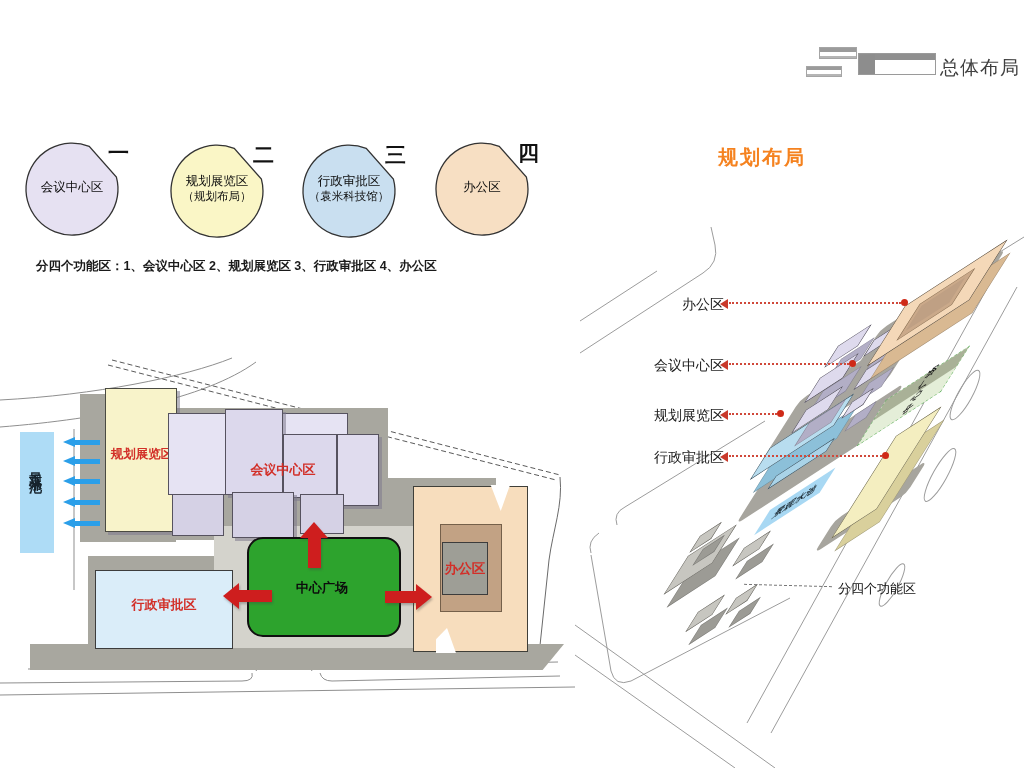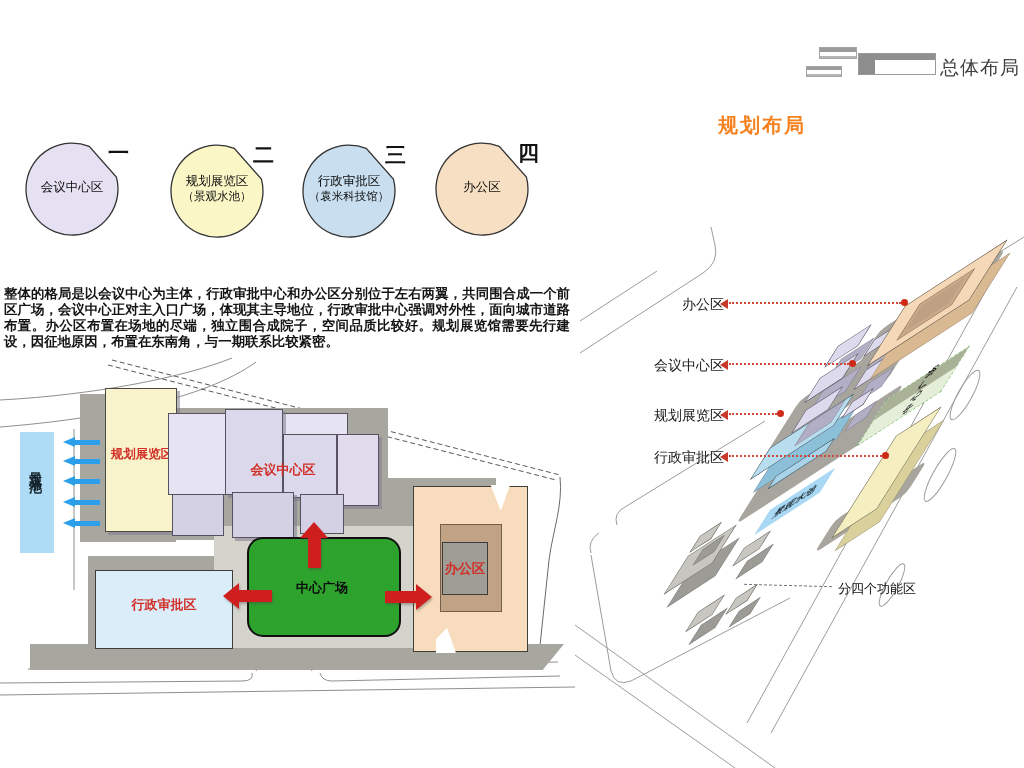--- a/index.html
+++ b/index.html
@@ -34,21 +34,21 @@
   .rarrow .hd{position:absolute;width:0;height:0;}
   
   .iso{transform:matrix(0.84,-0.545,-0.53,0.84,0,0);transform-origin:0 0;position:absolute;left:0;top:0;box-sizing:border-box;}
   .bwrap{position:absolute;width:0;height:0;}
   .btop{border:1px solid #35323c;}
   .bside{left:3px;top:13px;border:1px solid rgba(50,50,50,.4);}
   .axon-label{position:absolute;width:90px;text-align:right;font-size:14px;color:#1a1a1a;white-space:nowrap;}
   .callout{position:absolute;height:0;border-top:2px dotted #d0483a;}
   .callout-head{position:absolute;width:0;height:0;border-top:5px solid transparent;border-bottom:5px solid transparent;border-right:8px solid #c9392b;}
   .callout-dot{position:absolute;width:7px;height:7px;border-radius:50%;background:#cf2a17;}
-  .panel-title{position:absolute;left:718px;top:112px;font-size:20px;font-weight:bold;letter-spacing:2px;color:#f5821f;}
+  .panel-title{position:absolute;left:718px;top:144px;font-size:20px;font-weight:bold;letter-spacing:2px;color:#f5821f;}
   svg{position:absolute;overflow:visible;}
 </style>
 </head>
 <body>
 
 <div id="stage">
 
   <div class="logo-bar" style="left:819px;top:47px;width:36px;height:10px;"></div>
   <div class="logo-bar" style="left:806px;top:66px;width:34px;height:9px;"></div>
   <div class="logo-big" style="left:858px;top:53px;width:76px;height:20px;">
@@ -64,21 +64,21 @@
         <span>会议中心区</span>
       </div>
     <span class="circle-num">一</span>
   </div>
   <div class="legend-circle" style="left:167px;top:139px;">
     <svg width="100" height="100">
       <path d="M94.4,40.1 A46,46 0 1 1 67.2,9.4 Z" stroke="#333" stroke-width="1.3" fill="#faf6c6"></path>
     </svg>
     <div class="circle-text">
       <span>规划展览区</span>
-      <span style="font-size:11.5px;">（景观水池）</span>
+      <span style="font-size:11.5px;">（规划布局）</span>
     </div>
     <span class="circle-num">二</span>
   </div>
   <div class="legend-circle" style="left:299px;top:139px;">
     <svg width="100" height="100">
       <path d="M94.4,40.1 A46,46 0 1 1 67.2,9.4 Z" stroke="#333" stroke-width="1.3" fill="#c9dff0"></path>
     </svg>
     <div class="circle-text">
       <span>行政审批区</span>
       <span style="font-size:11.5px;">（袁米科技馆）</span>
@@ -88,21 +88,21 @@
   <div class="legend-circle" style="left:432px;top:137px;">
     <svg width="100" height="100">
       <path d="M94.4,40.1 A46,46 0 1 1 67.2,9.4 Z" stroke="#333" stroke-width="1.3" fill="#f7dfc3"></path>
     </svg>
     <div class="circle-text">
         <span>办公区</span>
       </div>
     <span class="circle-num">四</span>
   </div>
 
-  <div class="description">整体的格局是以会议中心为主体，行政审批中心和办公区分别位于左右两翼，共同围合成一个前区广场，会议中心正对主入口广场，体现其主导地位，行政审批中心强调对外性，面向城市道路布置。办公区布置在场地的尽端，独立围合成院子，空间品质比较好。规划展览馆需要先行建设，因征地原因，布置在东南角，与一期联系比较紧密。</div>
+  <div class="legend-caption">分四个功能区：1、会议中心区 2、规划展览区 3、行政审批区 4、办公区</div>
 
   <svg style="left:0;top:355px;" width="575" height="405">
     <g fill="none" stroke="#8f8f8f" stroke-width="1">
       <path d="M232,3 C185,22 95,40 0,45"></path>
       <path d="M256,7 C205,44 102,64 0,72"></path>
       <path d="M74,74 L74,235"></path>
       <path d="M28,314 L256,312"></path>
       <path d="M312,312 L558,307"></path>
       <path d="M256,316 C262,300 306,300 312,316"></path>
       <path d="M0,328 L242,326 Q254,326 252,318"></path>

